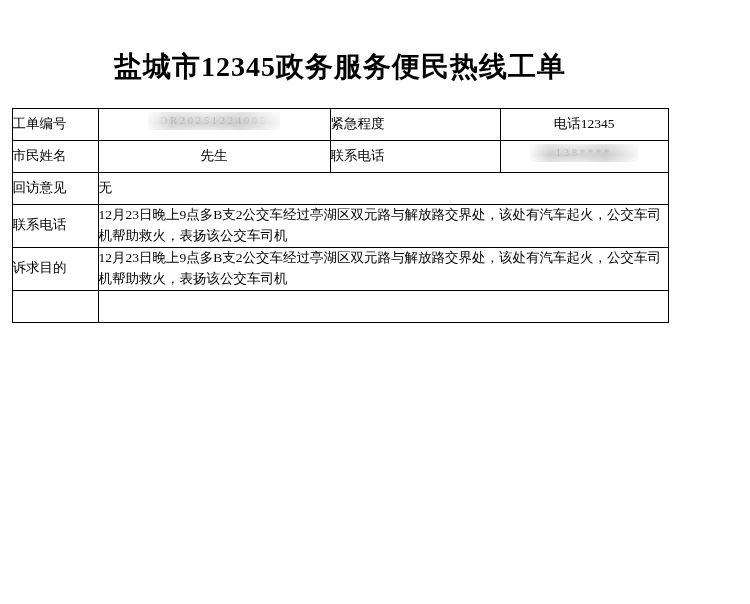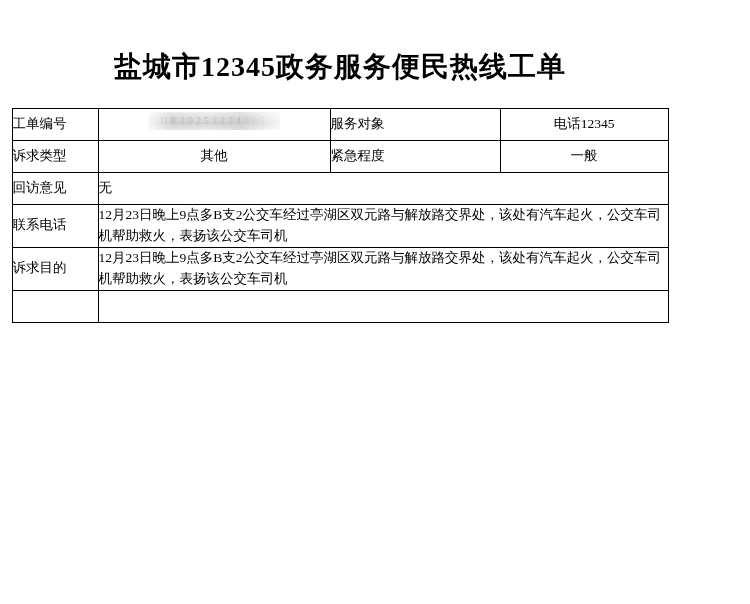--- a/index.html
+++ b/index.html
@@ -114,32 +114,34 @@
       <col style="width:232px">
       <col style="width:170px">
       <col style="width:168px">
     </colgroup>
     <tbody>
       <tr>
         <td class="lbl">工单编号</td>
         <td class="val-c">
           <span class="redacted">DR20251224005</span>
         </td>
-        <td class="lbl" style="width:170px">服务对象</td>
+        <td class="lbl" style="width:170px">紧急程度</td>
         <td class="val-c">电话12345</td>
       </tr>
 
+      <tr>
+        <td class="lbl">市民姓名</td>
+        <td class="val-c">先生</td>
+        <td class="lbl">联系电话</td>
+        <td class="val-c">
+          <span class="redacted redacted-sm">138****</span>
+        </td>
+      </tr>
 
 
-      <tr>
-        <td class="lbl">诉求类型</td>
-        <td class="val-c">其他</td>
-        <td class="lbl">紧急程度</td>
-        <td class="val-c">一般</td>
-      </tr>
 
 
       <tr>
         <td class="lbl">回访意见</td>
         <td class="val-l" colspan="3">无</td>
       </tr>
 
       <tr class="tall-purpose">
         <td class="lbl">联系电话</td>
         <td class="multiline" colspan="3">12月23日晚上9点多B支2公交车经过亭湖区双元路与解放路交界处，该处有汽车起火，公交车司机帮助救火，表扬该公交车司机</td>

